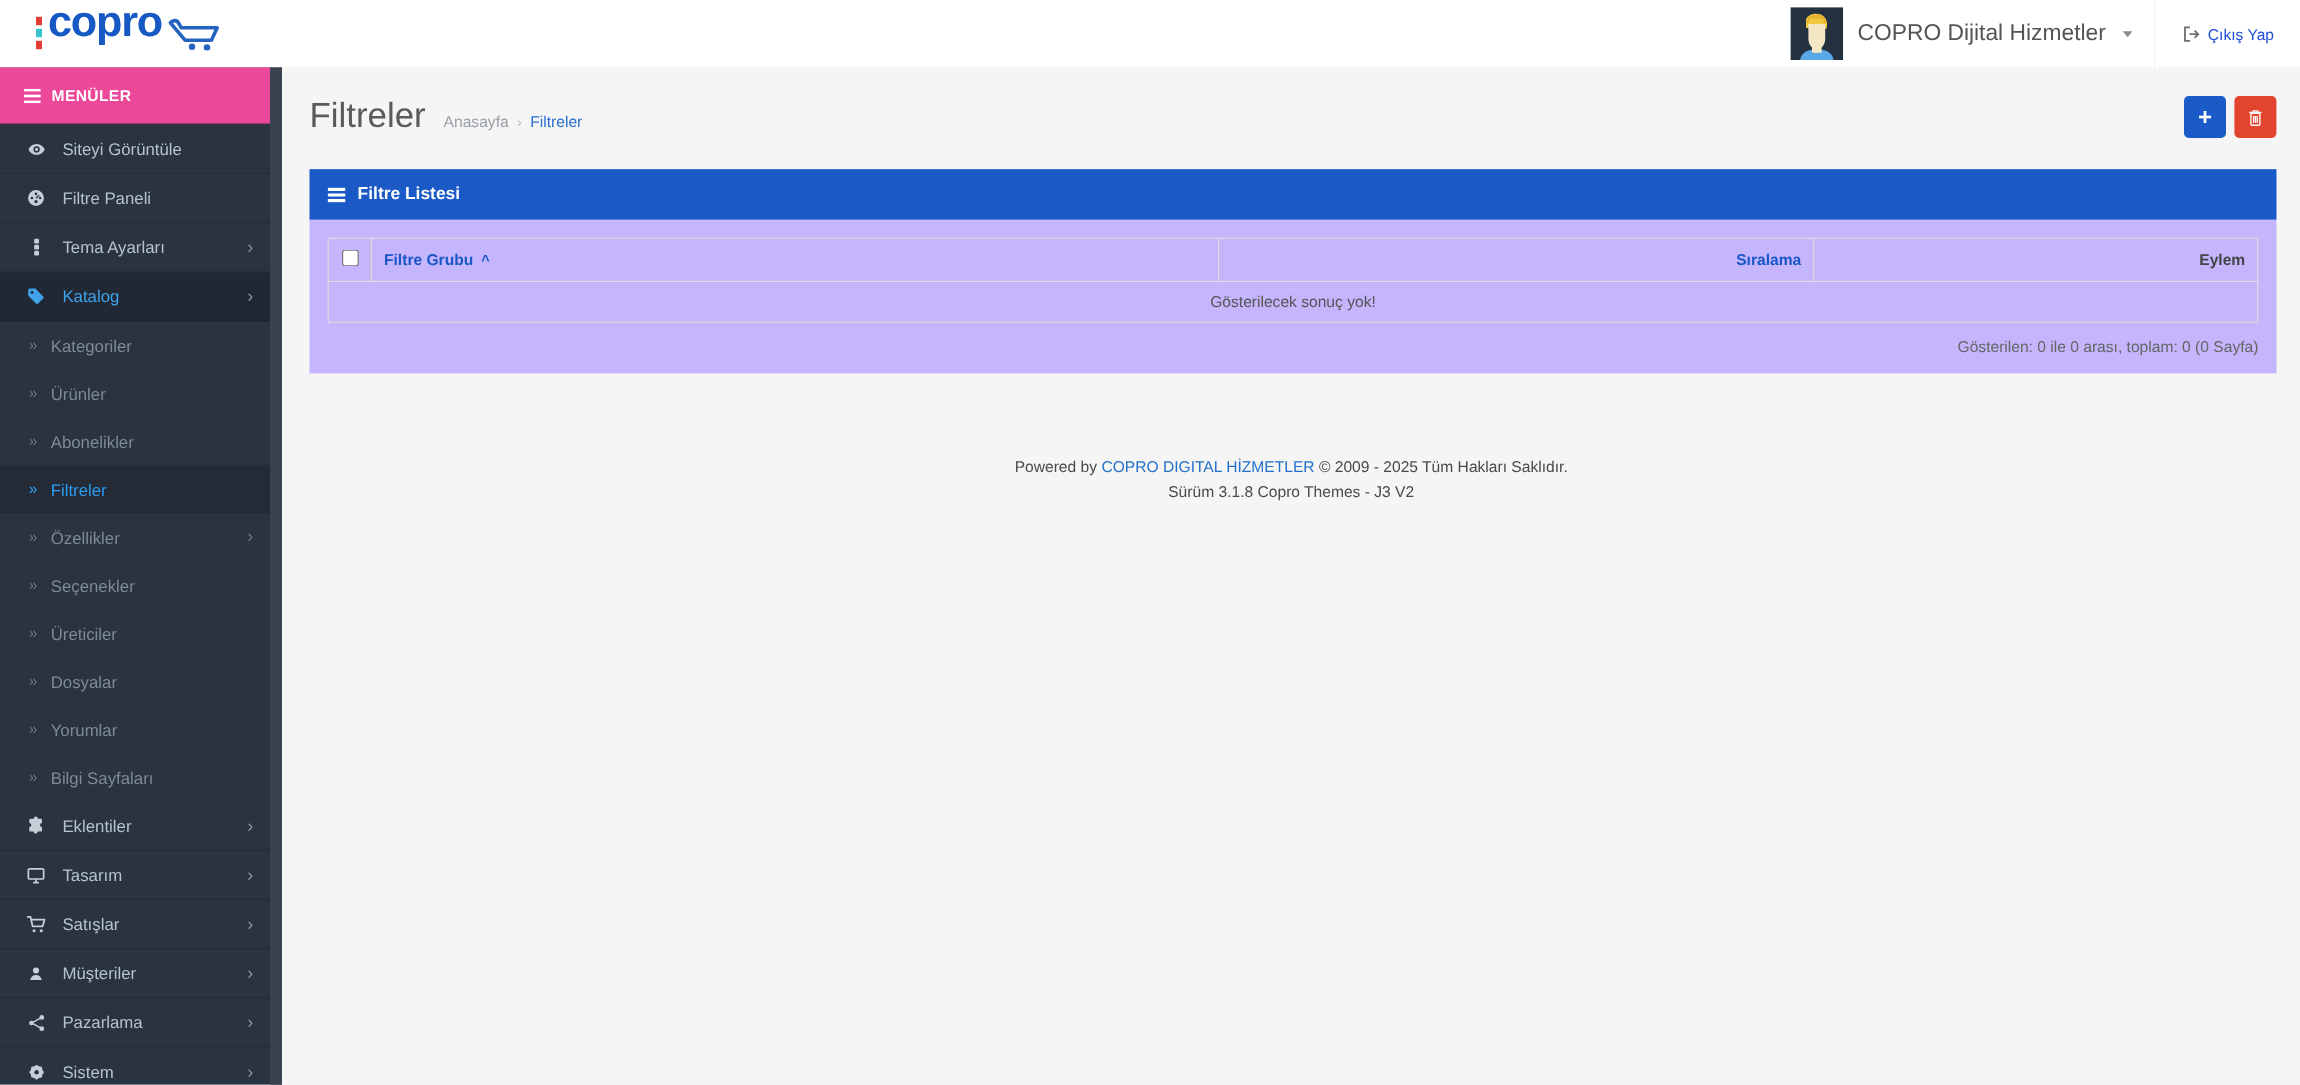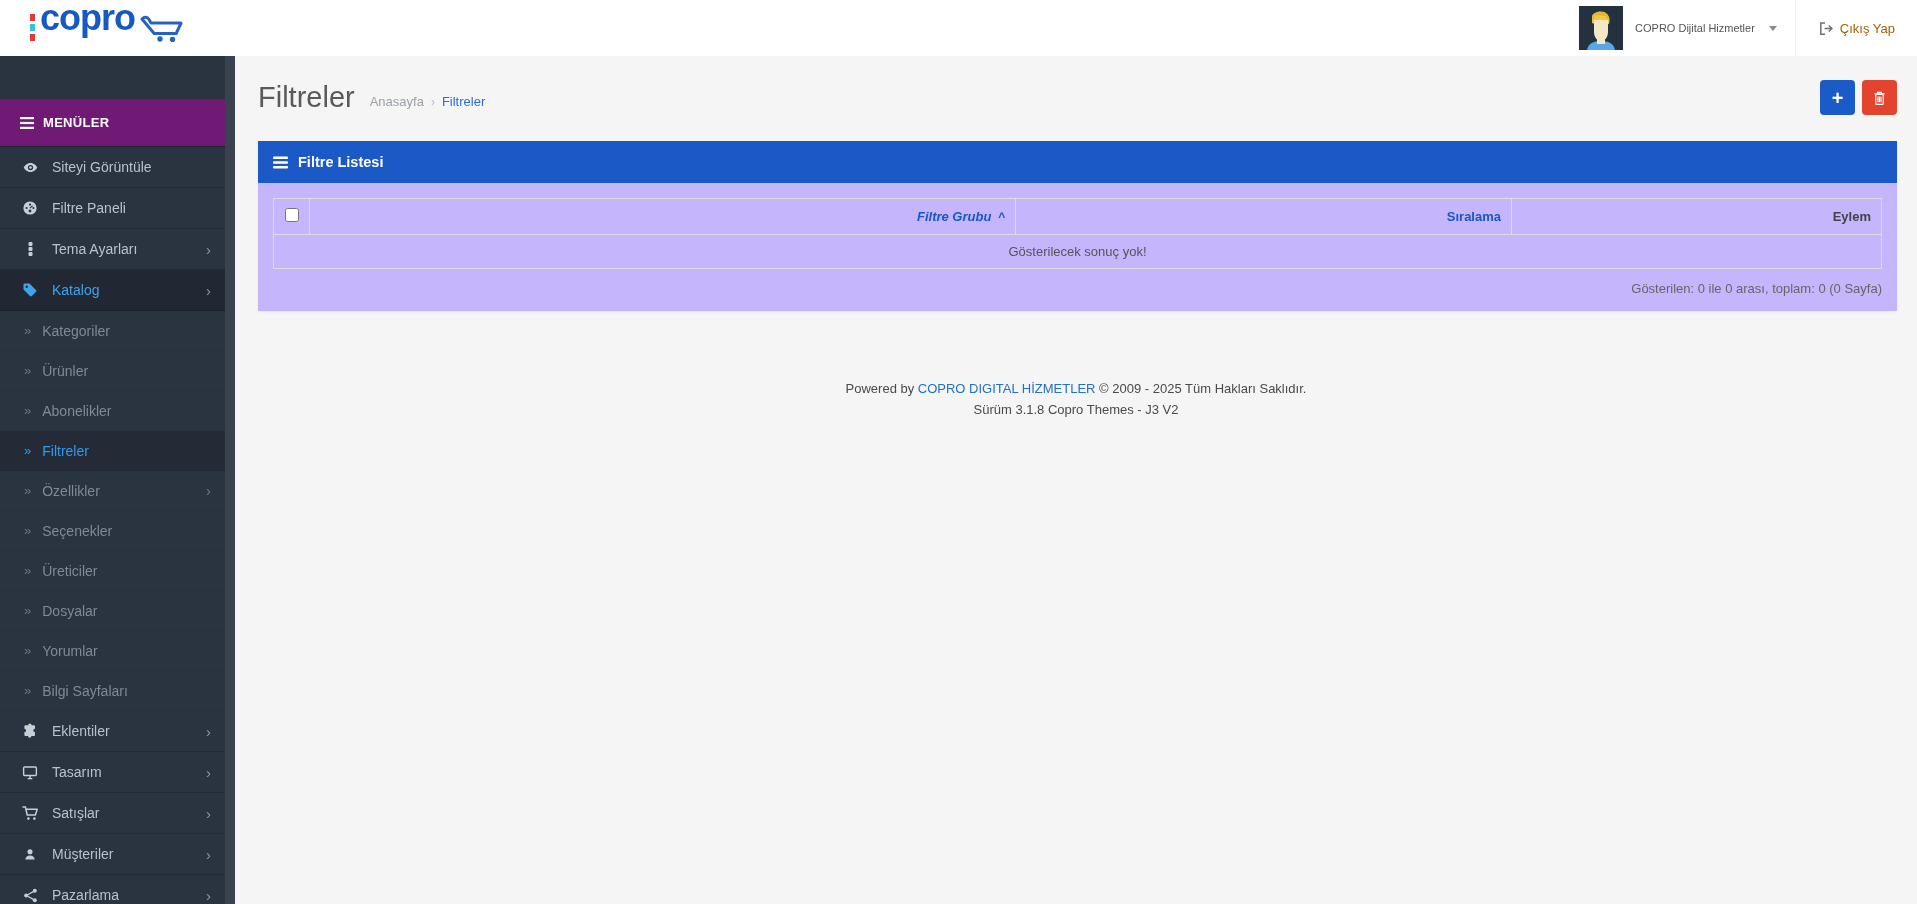--- a/index.html
+++ b/index.html
@@ -28,38 +28,37 @@
   }
   .logo-stripes { margin-top: 2px; }
   .stripe1 { width: 118px; height: 4px; border-radius: 2px;
     background: linear-gradient(100deg, #f6a021 0 64px, rgba(0,0,0,0) 64px 69px, #7ac143 69px 100%); }
   .stripe2 { width: 108px; height: 4px; border-radius: 2px; margin: 3px 0 0 10px;
     background: linear-gradient(100deg, #7ac143 0 52px, rgba(0,0,0,0) 52px 57px, #f6a021 57px 100%); }
   .logo-cart { margin: 8px 0 0 4px; }
   .header-right { display: flex; align-items: center; height: 100%; }
   .user-box { display: flex; align-items: center; gap: 12px; padding: 0 18px; height: 100%; cursor: pointer; }
   .avatar { width: 44px; height: 44px; display: block; }
-  .user-name { font-size: 11px; color: #555; }
+  .user-name { font-size: 19px; color: #555; }
   .caret-down { width: 0; height: 0; border-left: 4px solid transparent;
     border-right: 4px solid transparent; border-top: 5px solid #8a8a8a; margin-left: 2px; }
   .header-divider { width: 1px; height: 100%; background: #efefef; }
   .logout { display: flex; align-items: center; gap: 7px; padding: 18px 22px; height: 100%;
-    font-size: 13px; color: #a16207; cursor: pointer; }
+    font-size: 13px; color: #1d4ed8; cursor: pointer; }
   
   .sidebar {
     position: absolute; top: 56px; left: 0; bottom: 0; width: 235px;
     background: #2a3340; z-index: 4;
   }
   .sidebar-scrollbar { position: absolute; top: 0; right: 0; bottom: 0; width: 10px; background: #39424e; }
   .menu-header {
-    height: 48px; width: 225px; background: #701a75; color: #fff;
+    height: 48px; width: 225px; background: #ec4899; color: #fff;
     display: flex; align-items: center; gap: 9px; padding-left: 20px;
     font-size: 13px; font-weight: bold; letter-spacing: .3px;
     border-bottom: 1px solid #1f2630;
-    margin-top: 43px;
   }
   ul.menu { list-style: none; width: 225px; }
   li.m-item {
     height: 41px; display: flex; align-items: center;
     padding: 0 14px 0 21px; color: #b6c3cd; font-size: 14px;
     border-bottom: 1px solid rgba(0,0,0,.15); cursor: pointer;
   }
   li.m-item .m-icon { width: 18px; margin-right: 13px; display: flex; justify-content: center; color: #c4cfd8; }
   li.m-item .chev { margin-left: auto; color: #8c99a6; font-size: 15px; line-height: 1; }
   li.m-item.active { background: #212833; color: #3fa3e9; }
@@ -93,21 +92,21 @@
   .panel { margin: 0 20px 0 23px; background: #c4b5fd; box-shadow: 0 1px 2px rgba(0,0,0,.06); }
   .panel-heading {
     height: 42px; background: #1b5ac6; color: #fff; display: flex;
     align-items: center; gap: 10px; padding-left: 15px;
     font-size: 14.5px; font-weight: bold;
   }
   .panel-body { padding: 15px; }
   table.list { width: 100%; border-collapse: collapse; font-size: 13px; }
   table.list th, table.list td { border: 1px solid #dddddd; padding: 9px 10px; }
   th.col-check { width: 36px; text-align: center; }
-  th.col-group { width: 706px; text-align: right; font-style: italic; }
+  th.col-group { width: 706px; text-align: left; }
   th.col-sort  { width: 496px; text-align: right; }
   th.col-action { text-align: right; color: #444; }
   th a.sort-link { color: #1a56c8; font-weight: bold; text-decoration: none; cursor: pointer; }
   th .sort-caret { color: #1a56c8; font-weight: bold; margin-left: 3px; font-size: 12px; }
   td.empty-cell { text-align: center; color: #555; padding: 9px; }
   input[type="checkbox"] { width: 14px; height: 14px; cursor: pointer; }
   .pagination-row { padding-top: 12px; text-align: right; font-size: 13px; color: #666; min-height: 26px; }
   
   .footer { margin-top: 68px; text-align: center; font-size: 13px; color: #4a4a4a; line-height: 1.6; }
   .footer a { color: #2270c9; text-decoration: none; cursor: pointer; }

